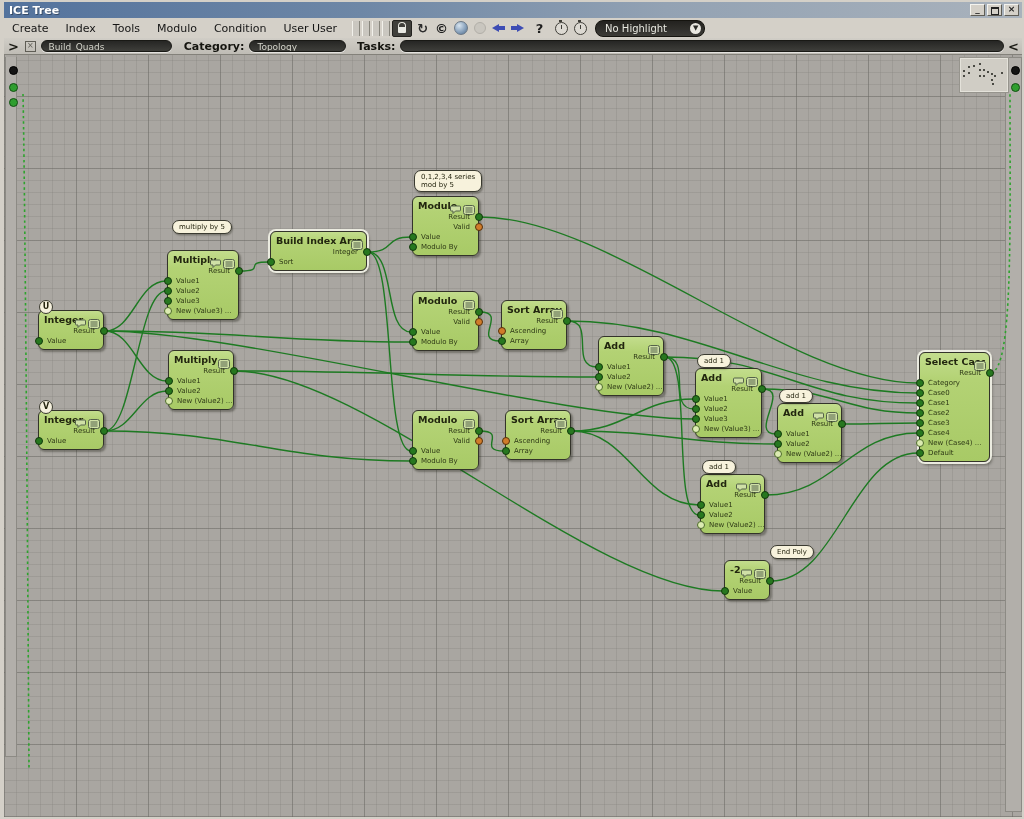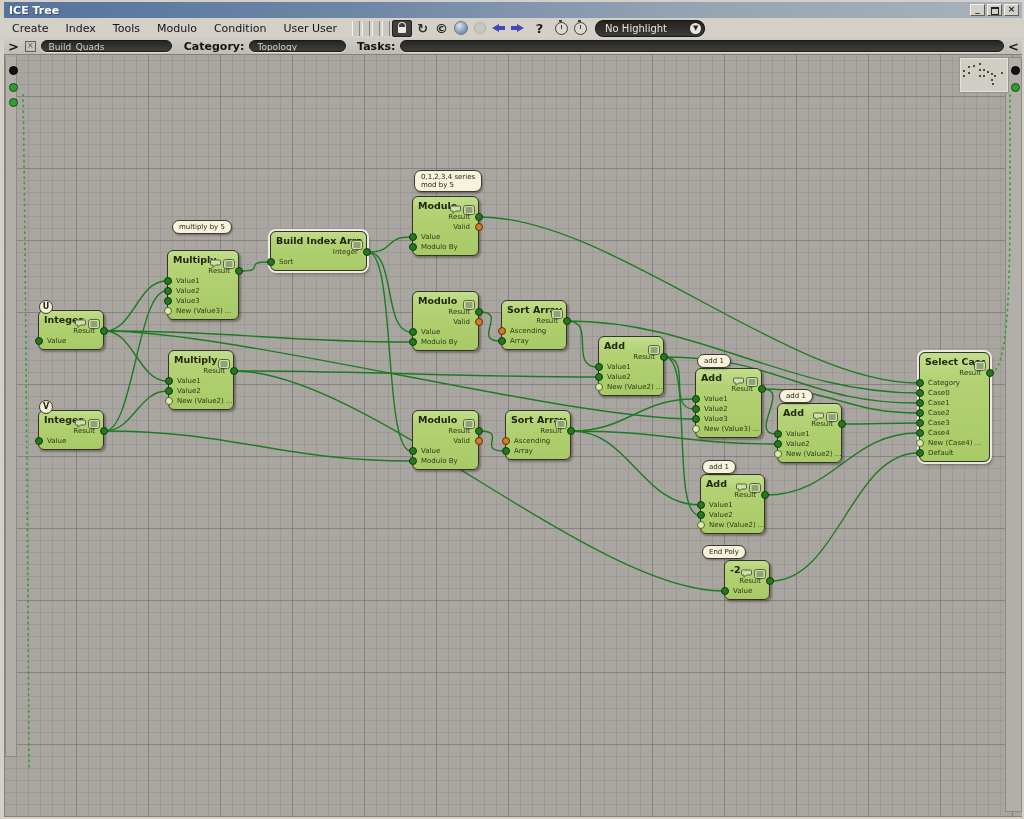--- a/index.html
+++ b/index.html
@@ -492,21 +492,21 @@
                 <rect x="0.5" y="0.5" width="11" height="9" rx="2" fill="#cfe0a6" stroke="#55624a"></rect>
                 <line x1="2.5" y1="3" x2="9.5" y2="3" stroke="#55624a"></line>
                 <line x1="2.5" y1="5" x2="9.5" y2="5" stroke="#55624a"></line>
                 <line x1="2.5" y1="7" x2="9.5" y2="7" stroke="#55624a"></line>
               </svg></span>
           </span>
         </div>
         <div class="prow out"><span>Result</span><span class="pdot green out"></span></div>
         <div class="prow in"><span>Value</span><span class="pdot green in"></span></div>
       </div>
-      <div class="annot" style="left: 700px; top: 545px;">End Poly</div>
+      <div class="annot" style="left: 768px; top: 545px;">End Poly</div>
       <div class="node selected" style="left: 917px; top: 352px; width: 71px; height: 110px;">
         <div class="ntitle-row">
           <span class="ntitle">Select Case</span>
           <span class="nicons">
             <span><svg width="12" height="10" viewBox="0 0 12 10">
                 <rect x="0.5" y="0.5" width="11" height="9" rx="2" fill="#cfe0a6" stroke="#55624a"></rect>
                 <line x1="2.5" y1="3" x2="9.5" y2="3" stroke="#55624a"></line>
                 <line x1="2.5" y1="5" x2="9.5" y2="5" stroke="#55624a"></line>
                 <line x1="2.5" y1="7" x2="9.5" y2="7" stroke="#55624a"></line>
               </svg></span>

